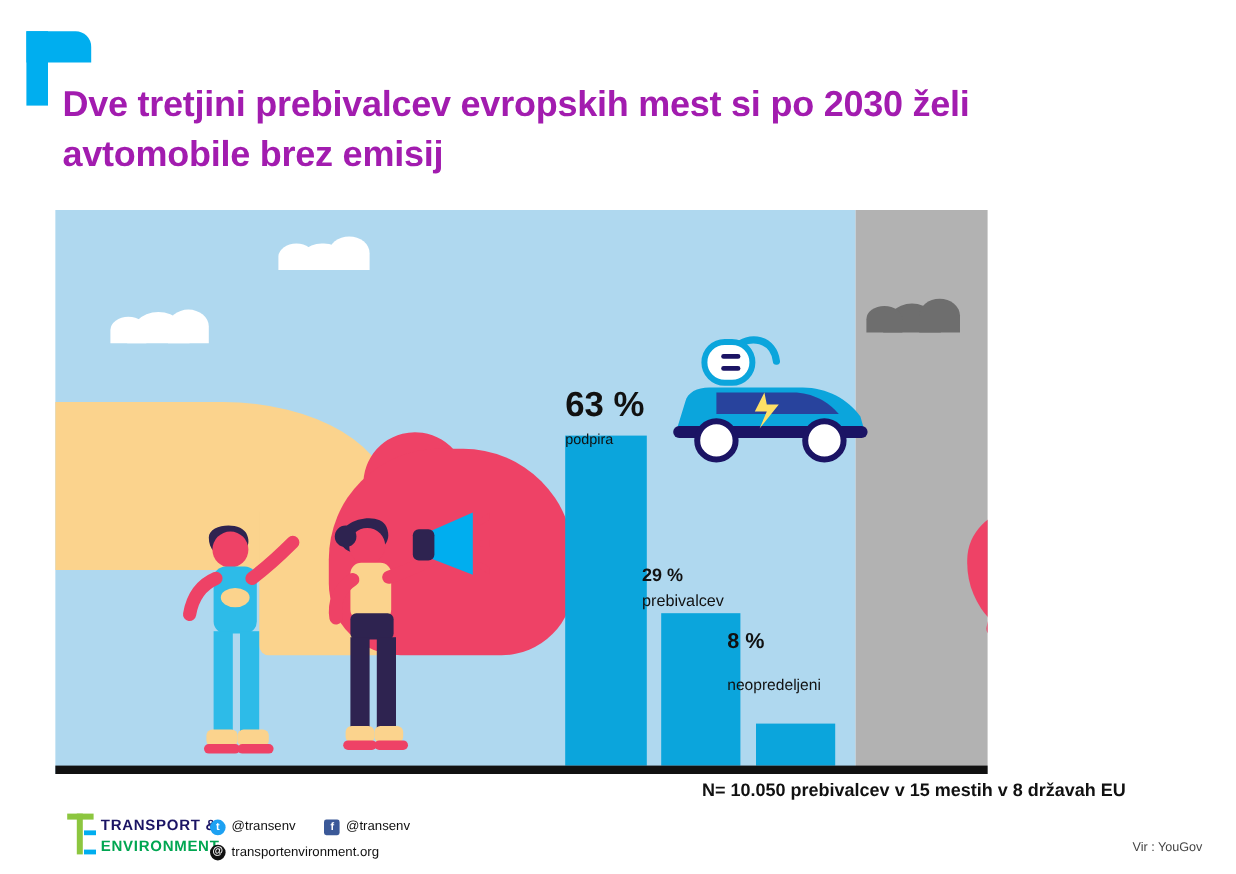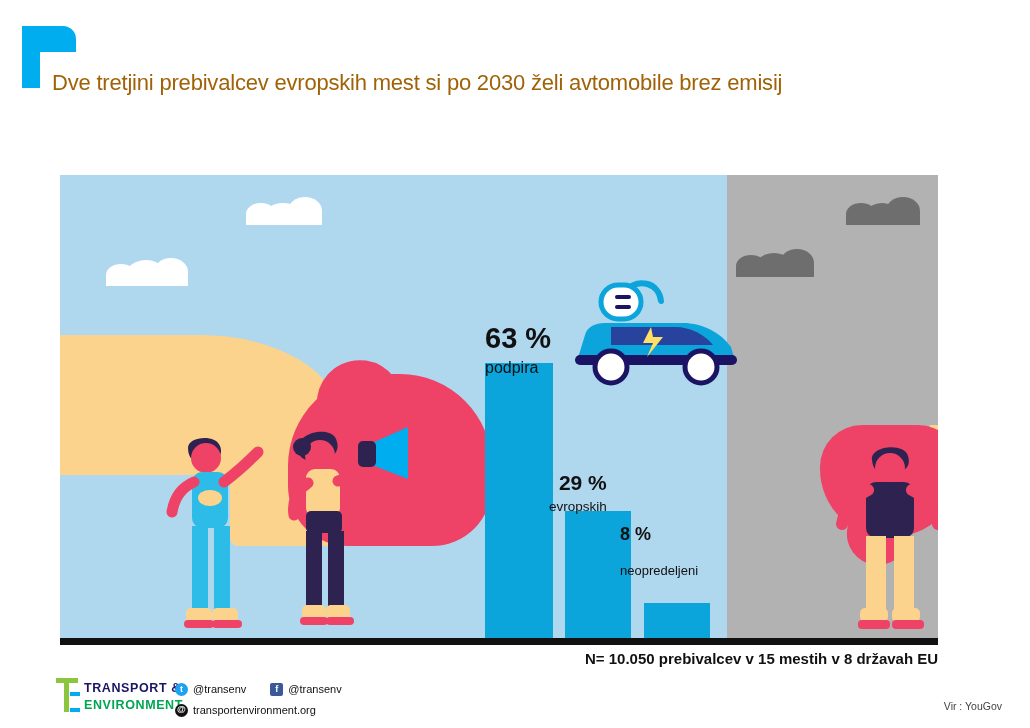--- a/index.html
+++ b/index.html
@@ -36,32 +36,32 @@
     position: absolute;
     left: 0; top: 0;
     width: 54px; height: 26px;
     background: #00AEEF;
     border-top-right-radius: 13px;
   }
   .title {
     position: absolute;
     left: 52px; top: 68px;
     width: 900px;
-    font-size: 22px;
-    font-weight: normal;
+    font-size: 30px;
+    font-weight: bold;
     line-height: 1.36;
-    color: #a16207;
+    color: #a21caf;
     letter-spacing: -0.2px;
   }
 
   
   .panel {
     position: absolute;
-    left: 60px; top: 175px;
-    width: 878px; height: 470px;
+    left: 46px; top: 175px;
+    width: 777px; height: 470px;
     overflow: hidden;
   }
   .sky-left {
     position: absolute;
     left: 0; top: 0;
     width: 667px; height: 470px;
     background: #AFD8EF;
   }
   .sky-right {
     position: absolute;
@@ -180,24 +180,24 @@
     font-weight: bold;
     display: block;
   }
   .bar-cap {
     display: block;
     font-weight: normal;
   }
 
   .lbl-1 { left: 425px; top: 148px; }
   .lbl-1 .bar-pct { font-size: 29px; line-height: 1.05; }
-  .lbl-1 .bar-cap { font-size: 16px; margin-top: 6px; }
+  .lbl-1 .bar-cap { font-size: 12px; margin-top: 6px; }
 
   .lbl-2 { left: 489px; top: 297px; }
-  .lbl-2 .bar-pct { font-size: 21px; line-height: 1.05; text-align: right; }
+  .lbl-2 .bar-pct { font-size: 15px; line-height: 1.05; }
   .lbl-2 .bar-cap { font-size: 13.5px; margin-top: 5px; }
 
   .lbl-3 { left: 560px; top: 350px; }
   .lbl-3 .bar-pct { font-size: 18px; line-height: 1.05; }
   .lbl-3 .bar-cap { font-size: 13px; margin-top: 19px; }
 
   
   .person { position: absolute; }
 
   
@@ -379,21 +379,21 @@
     <div class="bar" style="left:425px; width:68px; height:275px;"></div>
     <div class="bar" style="left:505px; width:66px; height:127px;"></div>
     <div class="bar" style="left:584px; width:66px; height:35px;"></div>
 
     <div class="bar-label lbl-1">
       <span class="bar-pct">63 %</span>
       <span class="bar-cap">podpira</span>
     </div>
     <div class="bar-label lbl-2">
       <span class="bar-pct">29 %</span>
-      <span class="bar-cap">evropskih</span>
+      <span class="bar-cap">prebivalcev</span>
     </div>
     <div class="bar-label lbl-3">
       <span class="bar-pct">8 %</span>
       <span class="bar-cap">neopredeljeni</span>
     </div>
   </div>
 
   <div class="ground-line"></div>
 </div>
 

